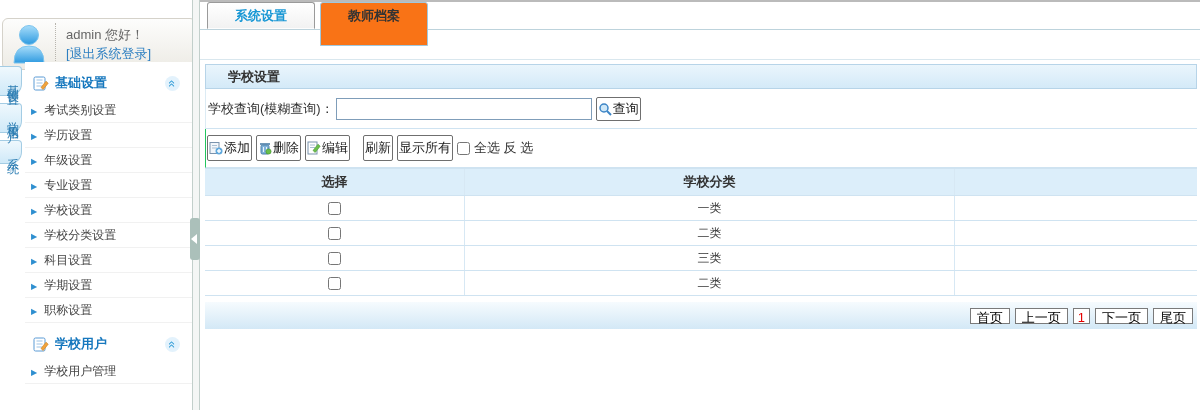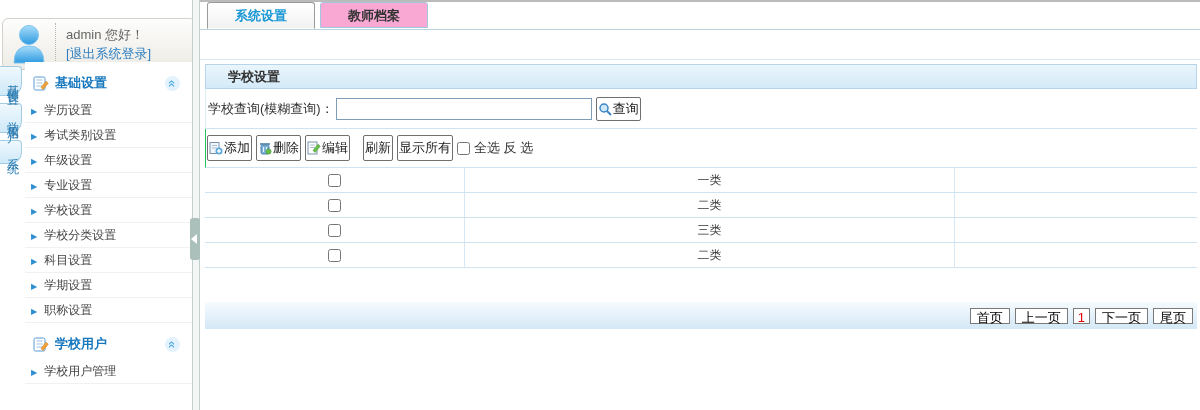--- a/index.html
+++ b/index.html
@@ -46,21 +46,21 @@
   .splitter-handle{position:absolute;left:-3px;top:218px;width:10px;height:42px;background:#abc0ba;border-radius:3px;cursor:pointer;}
   .splitter-handle::after{content:"";position:absolute;left:1px;top:16px;
     border-top:5px solid transparent;border-bottom:5px solid transparent;border-right:6px solid #fff;}
   
   .main{position:absolute;left:200px;top:0;width:1000px;height:410px;background:#fff;border-top:2px solid #bbb;box-sizing:border-box;}
   .tabbar{position:relative;height:27px;border-bottom:1px solid #bdd3dc;}
   .tab{position:absolute;top:0;width:108px;text-align:center;cursor:pointer;font-size:13px;
     border-radius:3px 3px 0 0;box-sizing:border-box;}
   .tab.active{left:7px;height:27px;line-height:26px;background:linear-gradient(#ffffff,#f2f2f2);
     border:1px solid #9a9a9a;border-bottom:1px solid #fdfdfd;font-weight:bold;color:#1a98d5;z-index:2;}
-  .tab.inactive{left:120px;height:26px;line-height:25px;background:#f9a8d4;border:1px solid #a0c8de;color:#333;font-weight:bold;}
+  .tab.inactive{left:120px;height:44px;line-height:25px;background:#f97316;border:1px solid #a0c8de;color:#333;font-weight:bold;}
   .content-line{position:absolute;left:0;right:0;top:57px;border-top:1px solid #d9e7ee;}
   .panel-header{position:absolute;left:5px;right:3px;top:62px;height:25px;box-sizing:border-box;
     background:linear-gradient(#eaf5fc,#d4eaf8);border:1px solid #b7d4e8;display:flex;align-items:center;}
   .panel-title{font-weight:bold;color:#333;padding-left:22px;font-size:13px;}
   .search-row{position:absolute;left:5px;right:3px;top:87px;height:40px;box-sizing:border-box;
     border-left:1px solid #dcebf4;border-bottom:1px solid #cfe3f1;display:flex;align-items:center;}
   .search-label{padding-left:2px;font-size:13px;}
   .search-input{width:250px;height:18px;border:1px solid #7f9db9;margin-left:2px;font-size:12px;}
   .btn{height:26px;border:1px solid #6f6f6f;background:#fff;display:inline-flex;align-items:center;
     padding:0 1px;font-size:13px;border-radius:2px;cursor:pointer;color:#222;box-sizing:border-box;}
@@ -124,25 +124,25 @@
           <line x1="3.5" y1="5" x2="9.5" y2="5" stroke="#9cc3e5"></line>
           <line x1="3.5" y1="8" x2="9.5" y2="8" stroke="#9cc3e5"></line>
           <line x1="3.5" y1="11" x2="9.5" y2="11" stroke="#9cc3e5"></line>
           <path d="M8 12.5 L13 6.2 L15.2 8.2 L10.2 14.5 Z" fill="#f2a33c" stroke="#c77f1f" stroke-width="0.6"></path>
         </svg></span>
       <span class="group-label">基础设置</span>
       <span class="collapse-icon"></span>
     </div>
     <div class="menu-item">
       <span class="bullet"></span>
+      <span class="item-label">考试类别设置</span>
+    </div>
+    <div class="menu-item">
+      <span class="bullet"></span>
       <span class="item-label">学历设置</span>
-    </div>
-    <div class="menu-item">
-      <span class="bullet"></span>
-      <span class="item-label">考试类别设置</span>
     </div>
     <div class="menu-item">
       <span class="bullet"></span>
       <span class="item-label">年级设置</span>
     </div>
     <div class="menu-item">
       <span class="bullet"></span>
       <span class="item-label">专业设置</span>
     </div>
     <div class="menu-item">
@@ -244,20 +244,25 @@
       <span>刷新</span>
     </button>
     <button class="btn tb-btn">
       <span>显示所有</span>
     </button>
     <input class="selectall-box" type="checkbox" id="selall" style="">
     <span class="selectall-label">全选 反 选</span>
   </div>
 
   <div class="table">
+    <div class="t-head" id="table-head">
+        <div class="t-cell c0">选择</div>
+        <div class="t-cell c1">学校分类</div>
+        <div class="t-cell c2"></div>
+      </div>
     <div id="table-body">
         <div class="t-row">
           <div class="t-cell c0">
             <input type="checkbox" style="">
           </div>
           <div class="t-cell c1">一类</div>
           <div class="t-cell c2"></div>
         </div>
         <div class="t-row">
           <div class="t-cell c0">

